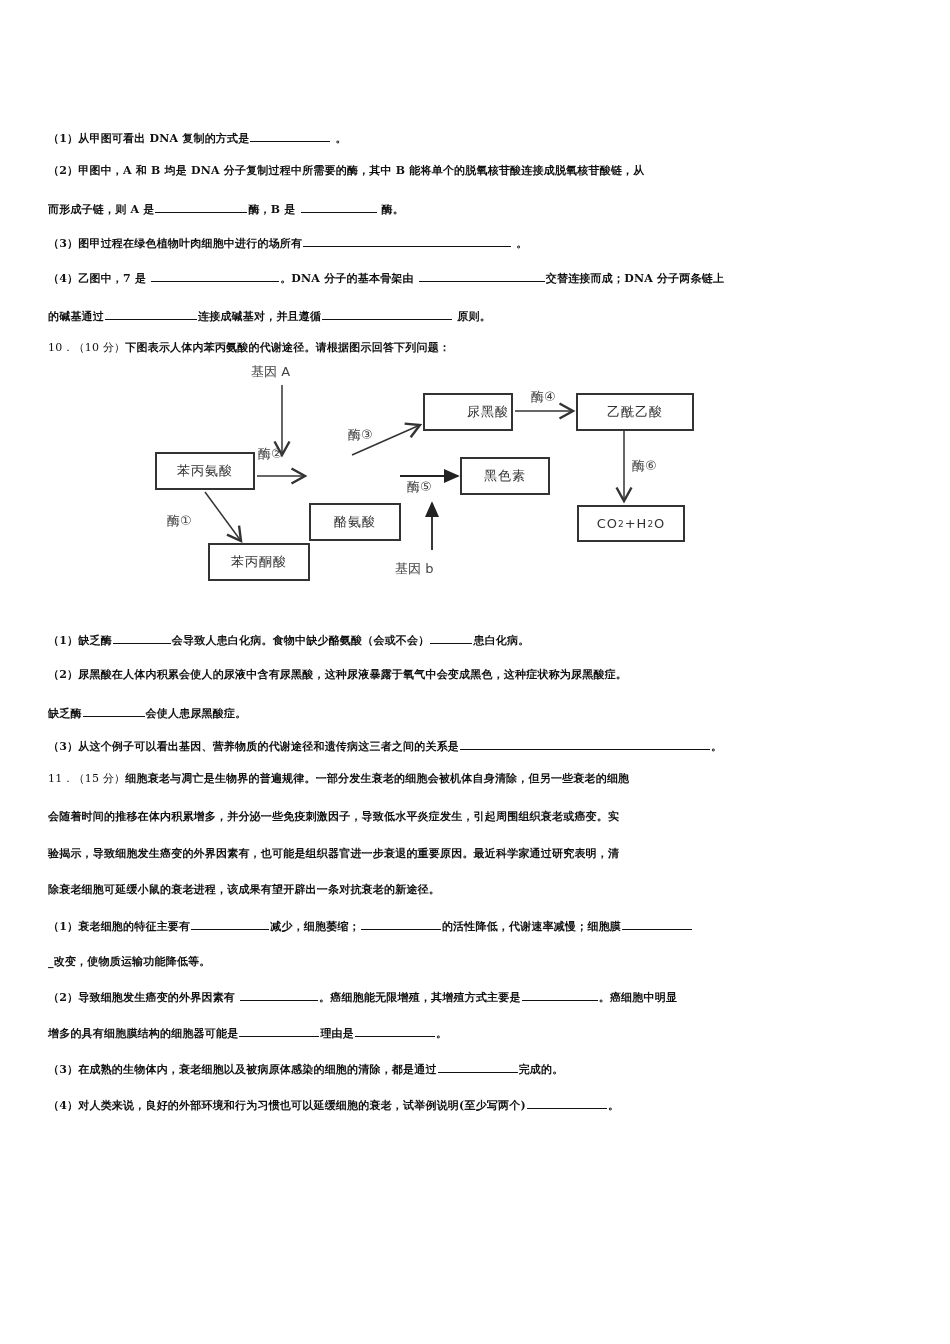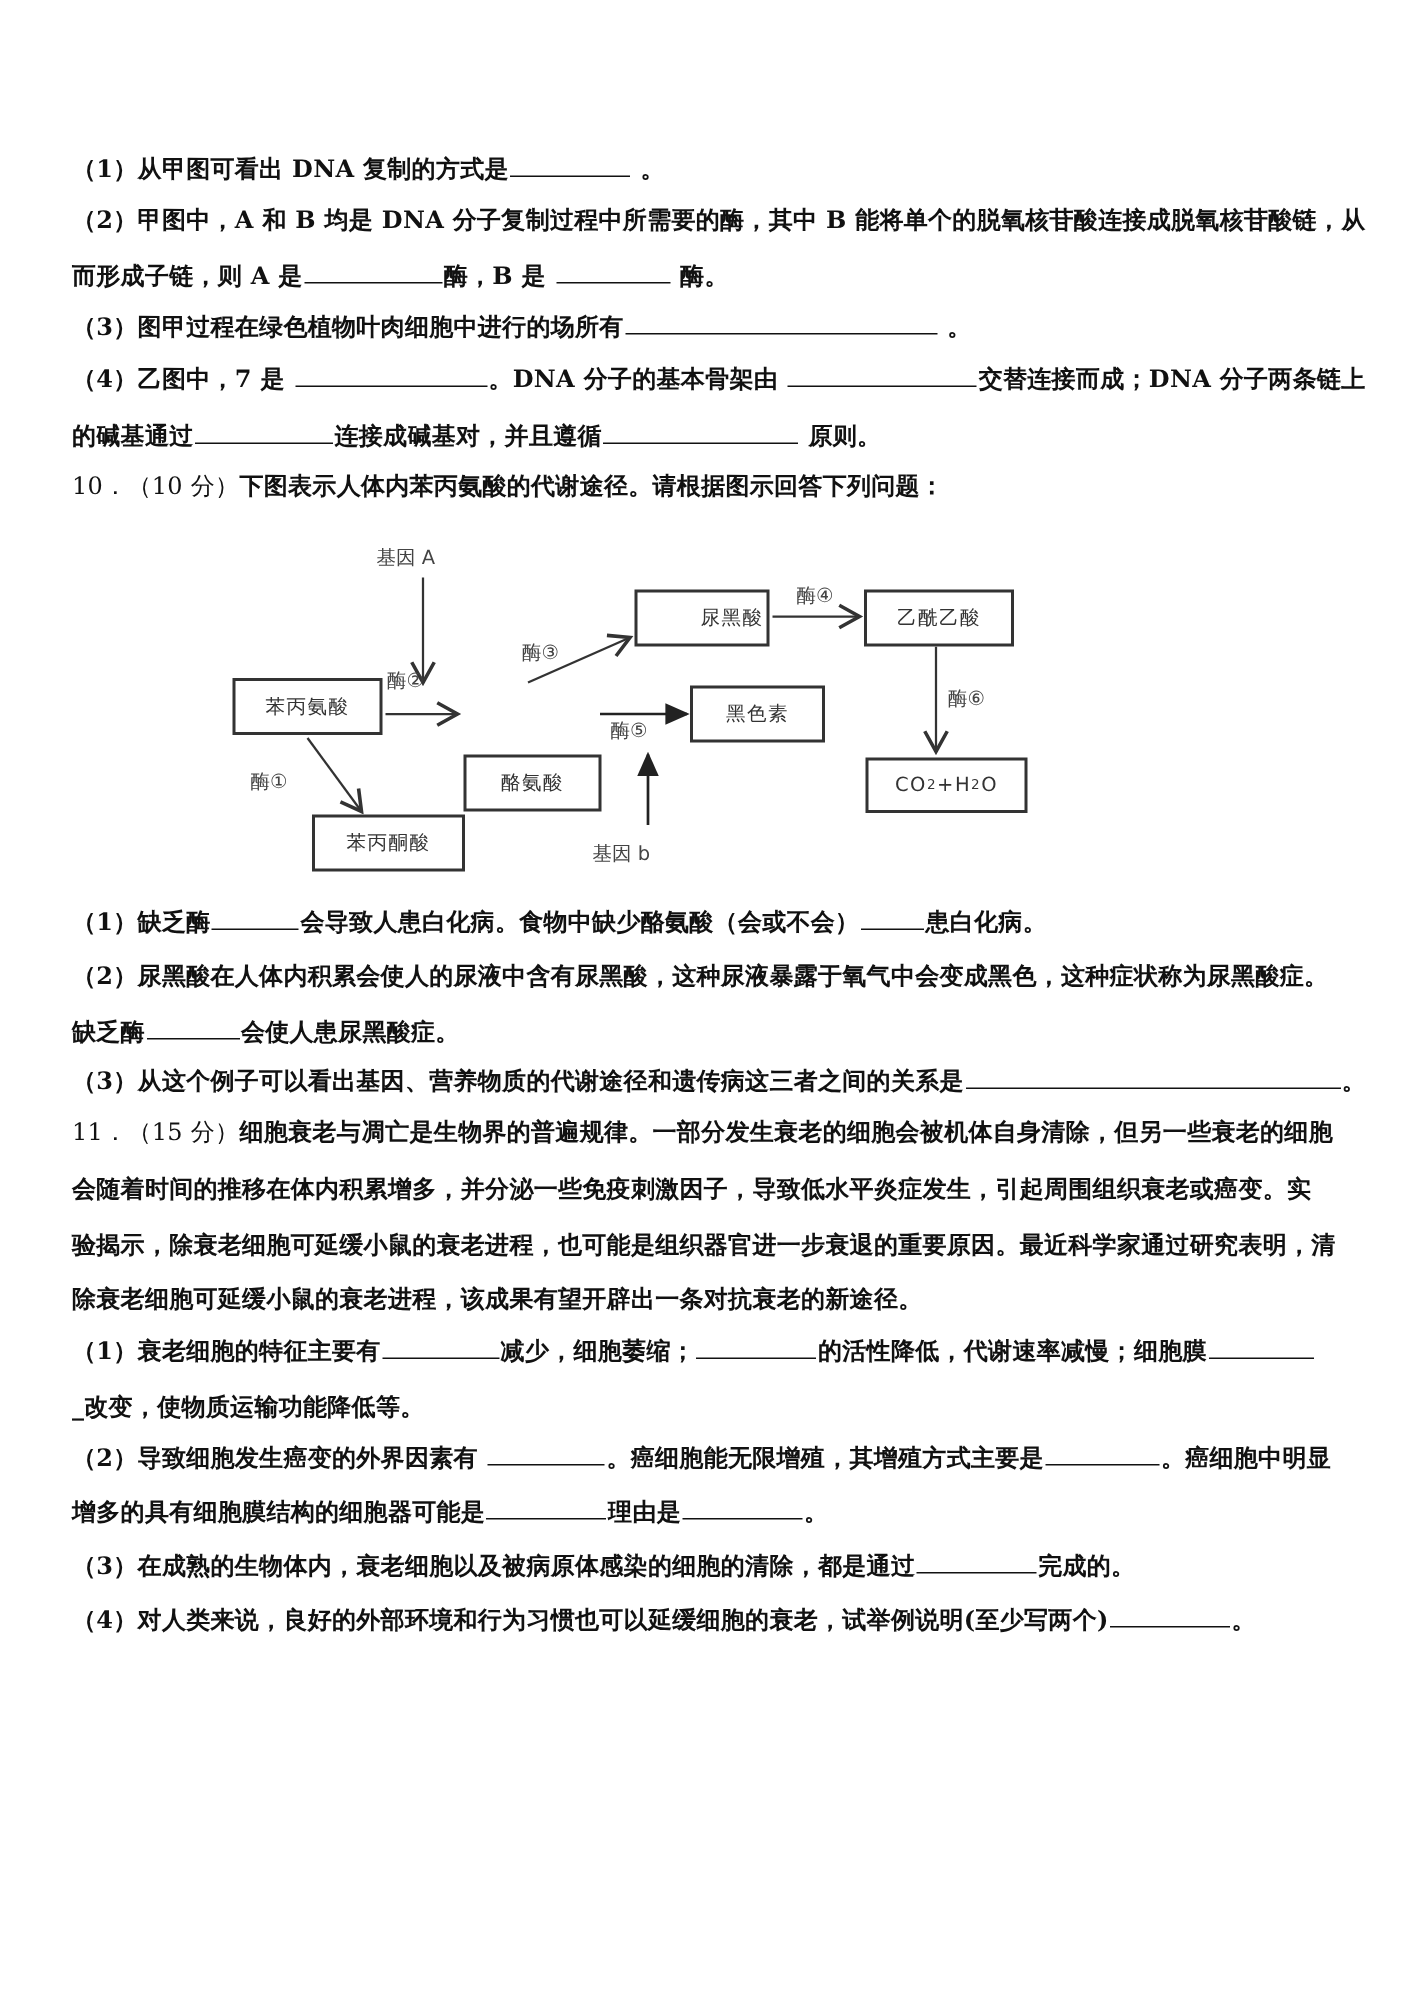--- a/index.html
+++ b/index.html
@@ -3,22 +3,23 @@
 <meta charset="utf-8">
 <style>
   html, body { margin: 0; padding: 0; background: #ffffff; }
   body {
     width: 950px; height: 1344px; position: relative; overflow: hidden;
     font-family: "DejaVu Serif", "Liberation Serif", serif;
     color: #111;
   }
   .line {
     position: absolute; left: 48px; white-space: nowrap;
-    font-size: 16px; font-weight: bold; letter-spacing: 0.2px;
+    font-size: 11px; font-weight: bold; letter-spacing: 0.2px;
     line-height: 20px;
+    margin-top: 24px;
   }
   .line.num { font-weight: normal; }
   .blank {
     display: inline-block; border-bottom: 1.4px solid #111;
     height: 14px; vertical-align: baseline; margin: 0 1px;
   }
   .diagram {
     position: absolute; left: 145px; top: 355px; width: 560px; height: 235px;
   }
   .dbox {
@@ -87,21 +88,21 @@
     <line x1="287" y1="195" x2="287" y2="148" stroke="#222" stroke-width="1.8" marker-end="url(#solidArr)"></line>
 
     <line x1="370" y1="56" x2="428" y2="56" stroke="#333" stroke-width="1.5" marker-end="url(#openArr)"></line>
 
     <line x1="479" y1="76" x2="479" y2="146" stroke="#333" stroke-width="1.5" marker-end="url(#openArr)"></line>
   </svg>
 
   <div class="dbox" style="left:10px;top:97px;width:100px;height:38px;">苯丙氨酸</div>
   <div class="dbox" style="left:164px;top:114px;width:92px;height:38px;margin-top:34px;">酪氨酸</div>
   <div class="dbox" style="left:278px;top:38px;width:90px;height:38px;padding-left:40px;">尿黑酸</div>
-  <div class="dbox" style="left:431px;top:38px;width:100px;height:38px;">乙酰乙酸</div>
+  <div class="dbox" style="left:431px;top:38px;width:118px;height:38px;">乙酰乙酸</div>
   <div class="dbox" style="left:315px;top:102px;width:90px;height:38px;text-align:center;">黑色素</div>
   <div class="dbox" style="left:432px;top:150px;width:108px;height:37px;">CO<sub>2</sub>+H<sub>2</sub>O</div>
   <div class="dbox" style="left:63px;top:188px;width:102px;height:38px;">苯丙酮酸</div>
 
   <div class="dlabel" style="left:106px;top:8px;">基因 A</div>
   <div class="dlabel" style="left:250px;top:205px;">基因 b</div>
   <div class="dlabel" style="left:22px;top:157px;">酶①</div>
   <div class="dlabel" style="left:113px;top:90px;">酶②</div>
   <div class="dlabel" style="left:203px;top:71px;">酶③</div>
   <div class="dlabel" style="left:386px;top:33px;">酶④</div>
@@ -122,21 +123,21 @@
   <span>（3）从这个例子可以看出基因、营养物质的代谢途径和遗传病这三者之间的关系是</span><span class="blank" style="width:250px"></span><span>。</span>
 </div>
 
 <div class="line num" style="top:745px;text-align:right;">
   <span>11．</span><span>（15 分）</span><span style="font-weight:bold">细胞衰老与凋亡是生物界的普遍规律。一部分发生衰老的细胞会被机体自身清除，但另一些衰老的细胞</span>
 </div>
 <div class="line" style="top:783px;">
   <span>会随着时间的推移在体内积累增多，并分泌一些免疫刺激因子，导致低水平炎症发生，引起周围组织衰老或癌变。实</span>
 </div>
 <div class="line" style="top:820px;">
-  <span>验揭示，除衰老细胞可延缓小鼠的衰老进程，也可能是组织器官进一步衰退的重要原因。最近科学家通过研究表明，清</span>
+  <span>验揭示，导致细胞发生癌变的外界因素有，也可能是组织器官进一步衰退的重要原因。最近科学家通过研究表明，清</span>
 </div>
 <div class="line" style="top:856px;">
   <span>除衰老细胞可延缓小鼠的衰老进程，该成果有望开辟出一条对抗衰老的新途径。</span>
 </div>
 
 <div class="line" style="top:891px;">
   <span>（1）衰老细胞的特征主要有</span><span class="blank" style="width:78px"></span><span>减少，细胞萎缩；</span><span class="blank" style="width:80px"></span><span>的活性降低，代谢速率减慢；细胞膜</span><span class="blank" style="width:70px"></span>
 </div>
 <div class="line" style="top:928px;">
   <span>_改变，使物质运输功能降低等。</span>

